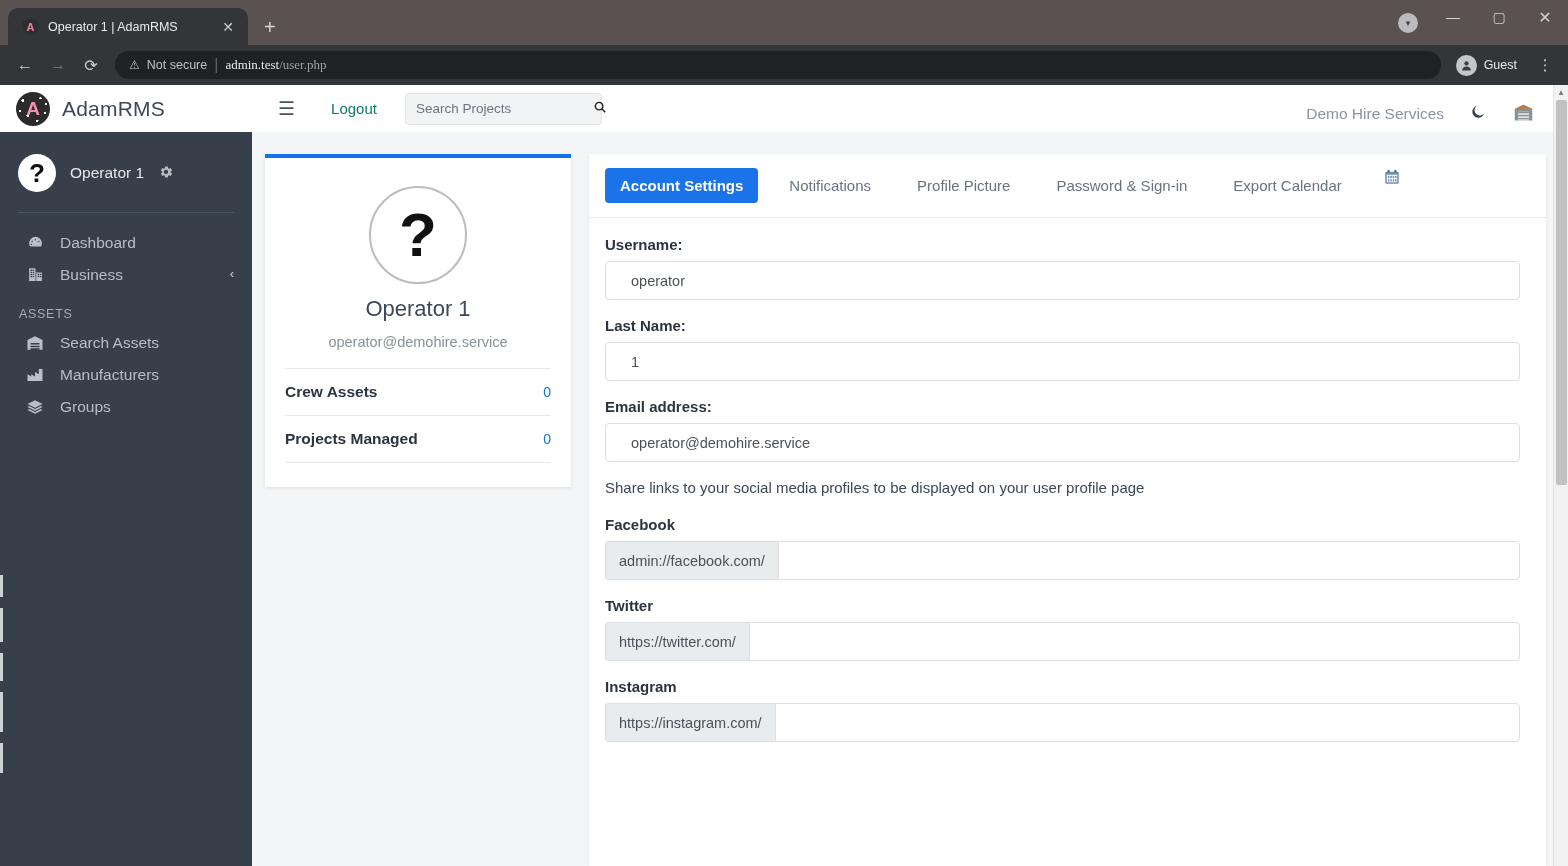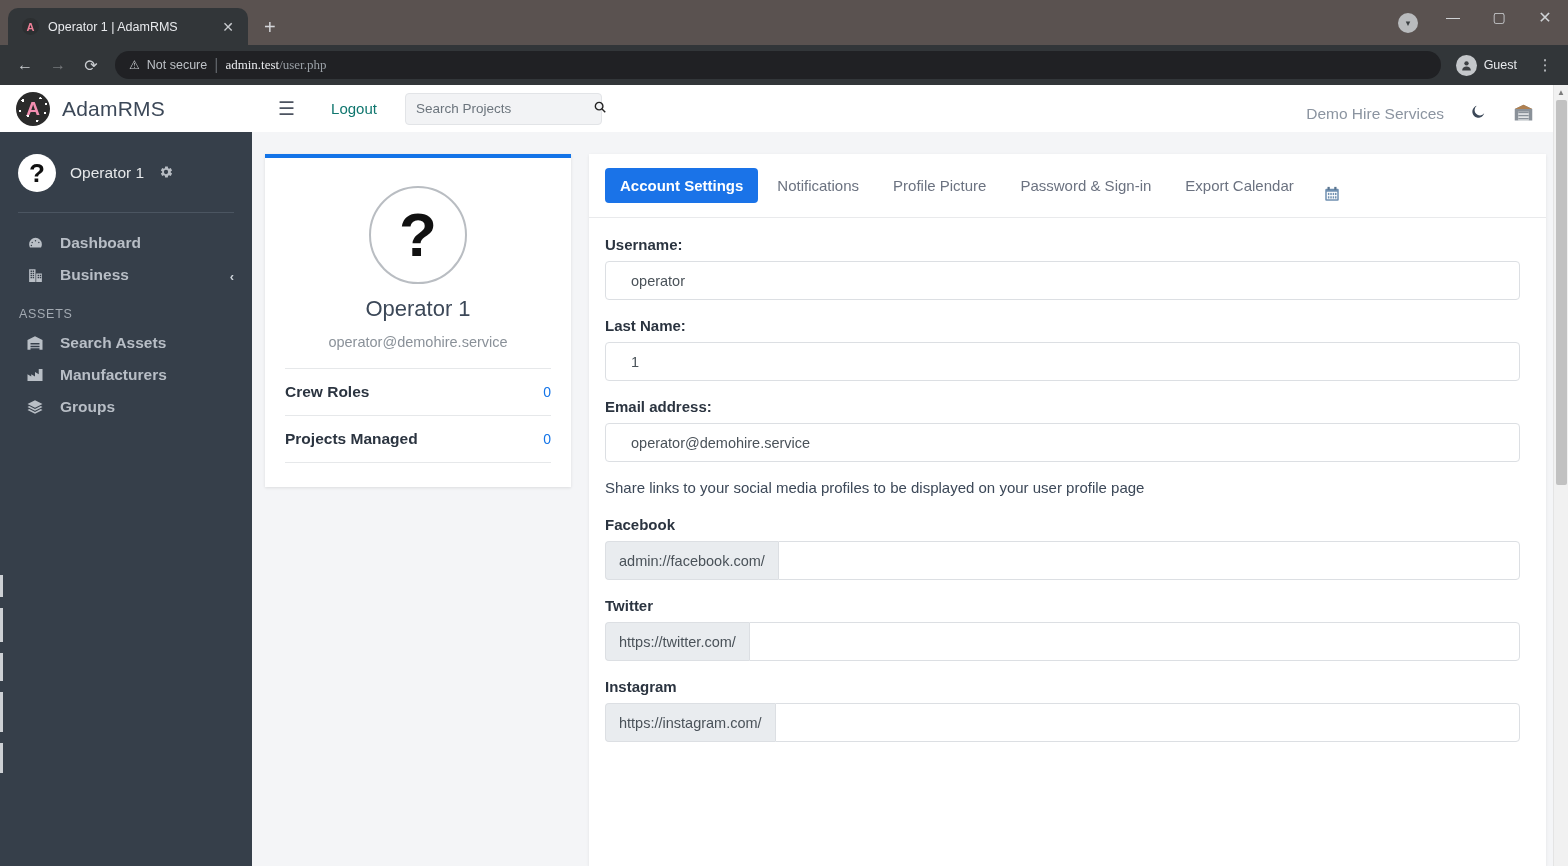--- a/index.html
+++ b/index.html
@@ -77,21 +77,21 @@
   .user-row { display: flex; align-items: center; gap: 14px; padding: 22px 16px 20px 18px; }
   .user-av {
     width: 38px; height: 38px; border-radius: 50%; background: #fff;
     display: flex; align-items: center; justify-content: center;
     font-size: 26px; font-weight: bold; color: #111; flex: 0 0 auto; line-height: 1;
   }
   .user-name { color: #e6e8ea; font-size: 15.5px; }
   .user-gear { color: #b8bdc4; font-size: 15px; }
   .sb-divider { height: 1px; background: #4b5561; margin: 0 18px 14px 18px; }
 
-  .nav-item { display: flex; align-items: flex-end; gap: 14px; padding: 7px 18px 7px 24px; color: #b8bec6; font-size: 15.5px; font-weight: bold; }
+  .nav-item { display: flex; align-items: flex-start; gap: 14px; padding: 7px 18px 7px 24px; color: #b8bec6; font-size: 15.5px; }
   .nav-ico { width: 22px; flex: 0 0 22px; display: flex; align-items: center; justify-content: center; color: #b9bfc6; }
   .nav-label { flex: 1; }
   .nav-chevron { color: #cfd4da; font-size: 13px; }
   .sb-section { color: #a3aab2; font-size: 12.5px; letter-spacing: .7px; padding: 16px 18px 6px 19px; font-weight: 400; }
 
   
   .pagearea { flex: 1; display: flex; flex-direction: column; min-width: 0; }
   .topnav { height: 47px; background: #fff; display: flex; align-items: center; padding: 0 18px 0 26px; gap: 0; }
   .burger { color: #4c5360; font-size: 19px; margin-right: 36px; }
   .topnav-link { color: #0f766e; font-size: 15px; margin-right: 28px; }
@@ -122,21 +122,21 @@
   }
   .profile-name { text-align: center; font-size: 22px; color: #3c4858; font-weight: 400; margin-top: 12px; }
   .profile-email { text-align: center; font-size: 14.5px; color: #8a9199; margin-top: 12px; }
   .stat-sep { height: 1px; background: #e6e8ea; margin-top: 18px; }
   .stat-row { display: flex; align-items: center; justify-content: space-between; padding: 14px 0; border-bottom: 1px solid #e6e8ea; }
   .stat-label { font-size: 15.5px; color: #2b3440; font-weight: bold; }
   .stat-value { font-size: 14px; color: #1374e8; }
 
   
   .main-panel { flex: 1; background: #fff; box-shadow: 0 1px 3px rgba(0,0,0,.08); min-width: 0; }
-  .tabs { display: flex; align-items: flex-end; gap: 4px; padding: 14px 16px; border-bottom: 1px solid #e9eaec; }
+  .tabs { display: flex; align-items: flex-start; gap: 16px; padding: 14px 16px; border-bottom: 1px solid #e9eaec; }
   .tab-btn { font-size: 15px; color: #6b7280; padding: 9px 15px; border-radius: 4px; white-space: nowrap; }
   .tab-btn.active { background: #1a73e8; color: #fff; font-weight: bold; }
   .cal-ico { margin-left: 10px; display: flex; align-items: center; }
 
   .form { padding: 18px 26px 0 16px; }
   .fld-label { font-size: 15px; font-weight: bold; color: #2b3440; margin-bottom: 8px; }
   .fld-input {
     width: 100%; height: 39px; border: 1px solid #dcdfe3; border-radius: 4px; background: #fff;
     padding: 0 25px; font-size: 14.5px; color: #4a5259; font-family: "Liberation Sans", sans-serif; outline: none;
   }
@@ -306,21 +306,21 @@
     </div>
 
     <div class="content">
 
       <section class="profile-card">
         <div class="avatar-big">?</div>
         <div class="profile-name">Operator 1</div>
         <div class="profile-email">operator@demohire.service</div>
         <div class="stat-sep"></div>
         <div class="stat-row">
-          <span class="stat-label">Crew Roles</span>
+          <span class="stat-label">Crew Assets</span>
           <span class="stat-value">0</span>
         </div>
         <div class="stat-row">
           <span class="stat-label">Projects Managed</span>
           <span class="stat-value">0</span>
         </div>
       </section>
 
       <section class="main-panel">
         <div class="tabs">

